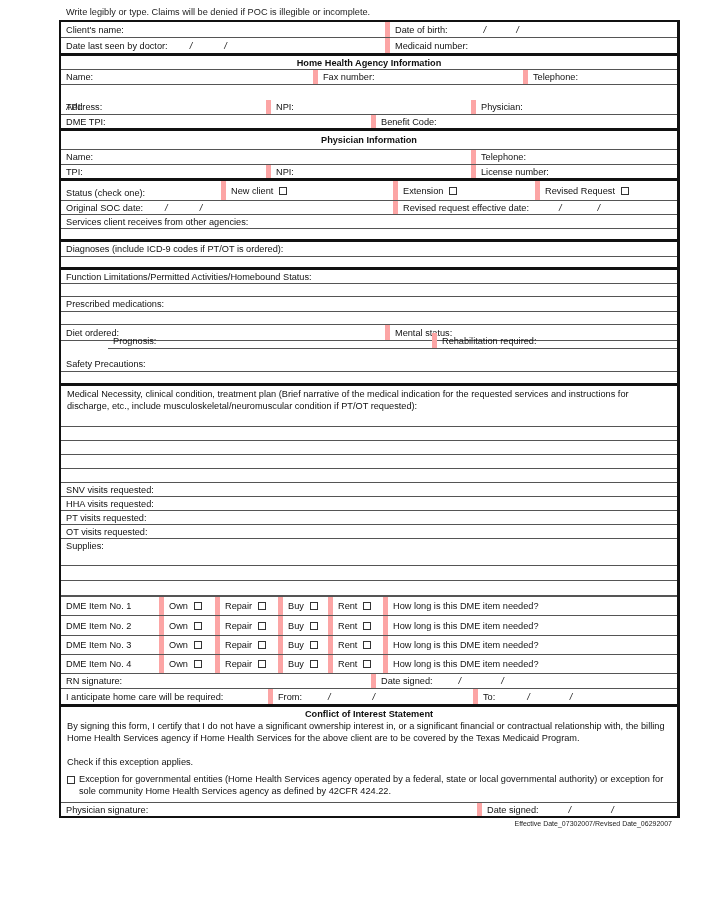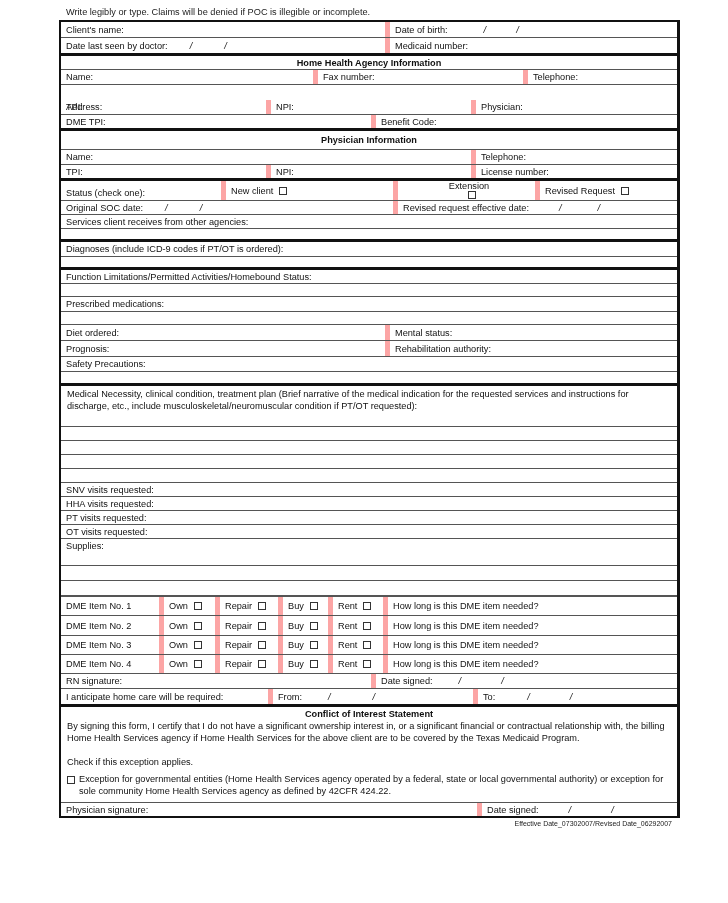--- a/index.html
+++ b/index.html
@@ -120,21 +120,21 @@
   </div>
 
   <div class="row" style="top:159px;height:20px;">
     <div class="cell" style="left:0;width:160px;padding-top:4px;">
       <span>Status (check one):</span>
     </div>
     <div class="cell divl" style="left:160px;width:172px;">
       <span>New client</span>
       <span class="chk"></span>
     </div>
-    <div class="cell divl" style="left:332px;width:142px;flex-direction:column;">
+    <div class="cell divl" style="left:332px;width:142px;">
       <span>Extension</span>
       <span class="chk"></span>
     </div>
     <div class="cell divl" style="left:474px;right:0;">
       <span>Revised Request</span>
       <span class="chk"></span>
     </div>
   </div>
 
   <div class="row" style="top:179px;height:14px;">
@@ -180,26 +180,26 @@
 
   <div class="row" style="top:303px;height:16px;">
     <div class="cell" style="left:0;width:324px;text-align:center;">
       <span>Diet ordered:</span>
     </div>
     <div class="cell divl" style="left:324px;right:0;">
       <span>Mental status:</span>
     </div>
   </div>
 
-  <div class="row" style="top:319px;height:16px;">
+  <div class="row" style="top:311px;height:16px;margin-left:47px;">
     <div class="cell" style="left:0;width:324px;">
       <span>Prognosis:</span>
     </div>
     <div class="cell divl" style="left:324px;right:0;">
-      <span>Rehabilitation authority:</span>
+      <span>Rehabilitation required:</span>
     </div>
   </div>
 
   <div class="row" style="top:335px;height:15px;">
     <div class="cell" style="left:0;right:0;">
       <span>Safety Precautions:</span>
     </div>
   </div>
   <div class="row thick" style="top:350px;height:14px;"></div>
 

